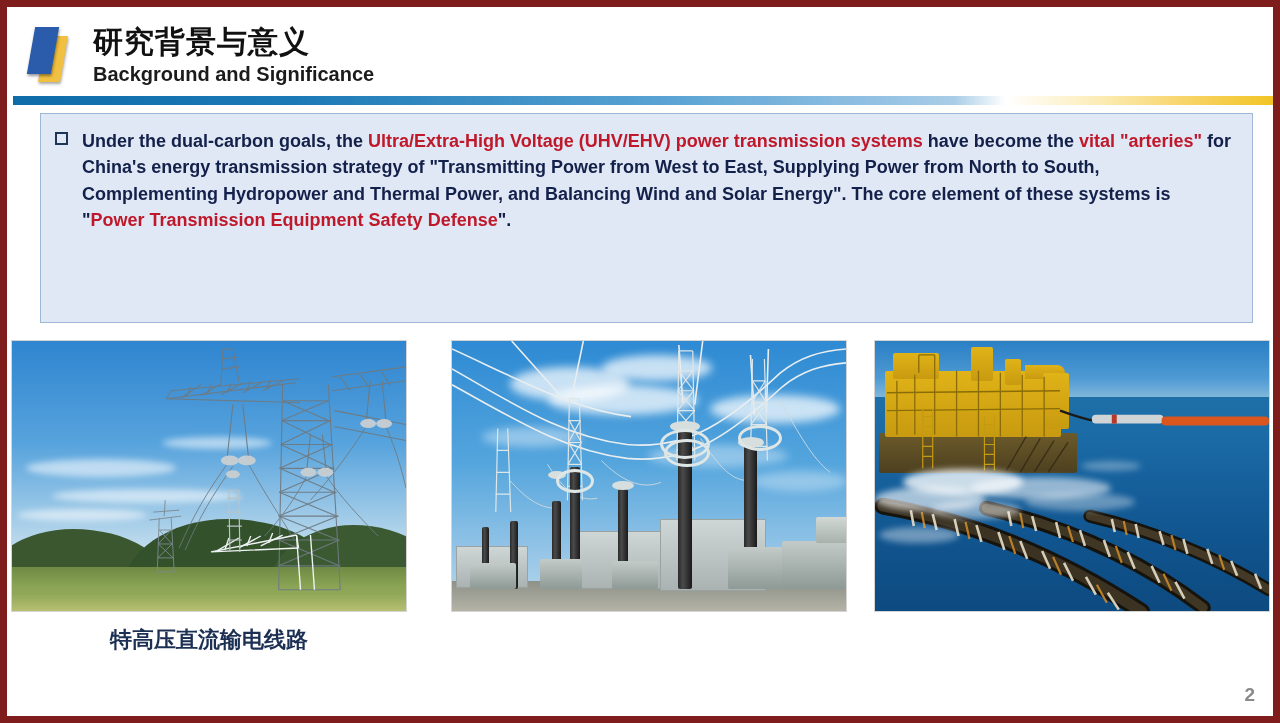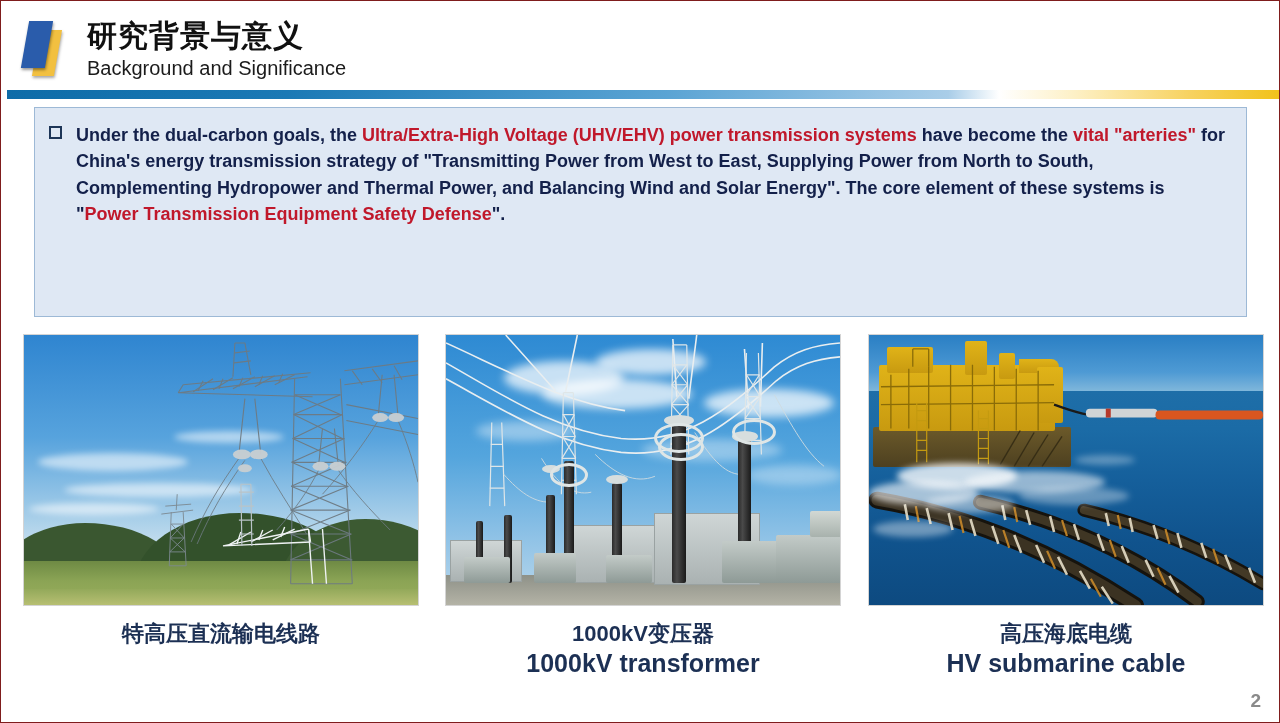--- a/index.html
+++ b/index.html
@@ -9,21 +9,21 @@
   body {
     font-family: "Liberation Sans", "DejaVu Sans", sans-serif;
   }
   #slide {
     position: relative;
     width: 1280px;
     height: 723px;
     background: #ffffff;
     overflow: hidden;
     box-sizing: border-box;
-    border: 1px solid #7f1d1d;
+    border: 7px solid #7f1d1d;
   }
 
   
   #header {
     position: absolute;
     left: 0; top: 0;
     width: 1280px; height: 88px;
   }
   #logo-mark {
     position: absolute;
@@ -53,21 +53,21 @@
   #title-cn {
     font-size: 30px;
     font-weight: bold;
     color: #111111;
     letter-spacing: 1px;
     line-height: 1.15;
     white-space: nowrap;
   }
   #title-en {
     font-size: 20px;
-    font-weight: normal;
+    font-weight: bold;
     color: #1b1b1b;
     line-height: 1.2;
     margin-top: 2px;
     white-space: nowrap;
   }
   #header-rule {
     position: absolute;
     left: 6px; top: 89px;
     width: 1272px; height: 9px;
     background: linear-gradient(to right,
@@ -128,21 +128,21 @@
   #figs {
     position: absolute;
     left: 0; top: 333px;
     width: 1280px;
   }
   .fig {
     position: absolute;
     top: 0;
     width: 396px;
   }
-  .fig.f1 { left: 22px; }
+  .fig.f1 { left: 4px; }
   .fig.f2 { left: 444px; }
   .fig.f3 { left: 867px; }
 
   .photo {
     position: relative;
     width: 396px; height: 272px;
     overflow: hidden;
     border: 1px solid #d4d4d4;
     box-sizing: border-box;
   }
@@ -448,24 +448,20 @@
         <div class="bushing-ring" style="left:212px; top:98px;  width:40px; height:22px;"></div>
         <div class="bushing-ring" style="left:286px; top:84px;  width:38px; height:20px;"></div>
 
         <div class="p2-equip" style="left:18px;  top:222px; width:46px; height:26px;"></div>
         <div class="p2-equip" style="left:88px;  top:218px; width:42px; height:30px;"></div>
         <div class="p2-equip" style="left:160px; top:220px; width:46px; height:28px;"></div>
         <div class="p2-equip" style="left:276px; top:206px; width:62px; height:42px;"></div>
         <div class="p2-equip" style="left:330px; top:200px; width:66px; height:48px;"></div>
         <div class="p2-equip" style="left:364px; top:176px; width:32px; height:26px; background:linear-gradient(to bottom,#d2d8d4,#a8b2ad);"></div>
       </div>
-      <div class="caption">
-        <div class="cap-cn">1000kV变压器</div>
-        <div class="cap-en">1000kV transformer</div>
-      </div>
     </div>
 
     <div class="fig f3">
       <div class="photo">
         <div class="p3-sky"></div>
         <div class="p3-sea"></div>
 
         <div class="p3-hull" style="left:4px;  top:92px;  width:198px; height:40px;"></div>
         <div class="p3-vessel" style="left:10px; top:30px;  width:176px; height:66px;"></div>
         <div class="p3-vessel" style="left:18px; top:12px;  width:46px;  height:26px;"></div>
@@ -524,21 +520,17 @@
         </svg>
 
         <div class="p3-foam" style="left:28px;  top:128px; width:120px; height:26px;"></div>
         <div class="p3-foam" style="left:0px;   top:146px; width:110px; height:24px; opacity:.8;"></div>
         <div class="p3-foam" style="left:96px;  top:136px; width:140px; height:22px; opacity:.7;"></div>
         <div class="p3-foam" style="left:56px;  top:160px; width:90px;  height:18px; opacity:.6;"></div>
         <div class="p3-foam" style="left:150px; top:152px; width:110px; height:18px; opacity:.45;"></div>
         <div class="p3-foam" style="left:4px;   top:186px; width:80px;  height:16px; opacity:.5;"></div>
         <div class="p3-foam" style="left:206px; top:120px; width:60px;  height:10px; opacity:.4;"></div>
       </div>
-      <div class="caption">
-        <div class="cap-cn">高压海底电缆</div>
-        <div class="cap-en">HV submarine cable</div>
-      </div>
     </div>
   </div>
 
   <div id="page-number">2</div>
 </div>
 
 </body></html>

